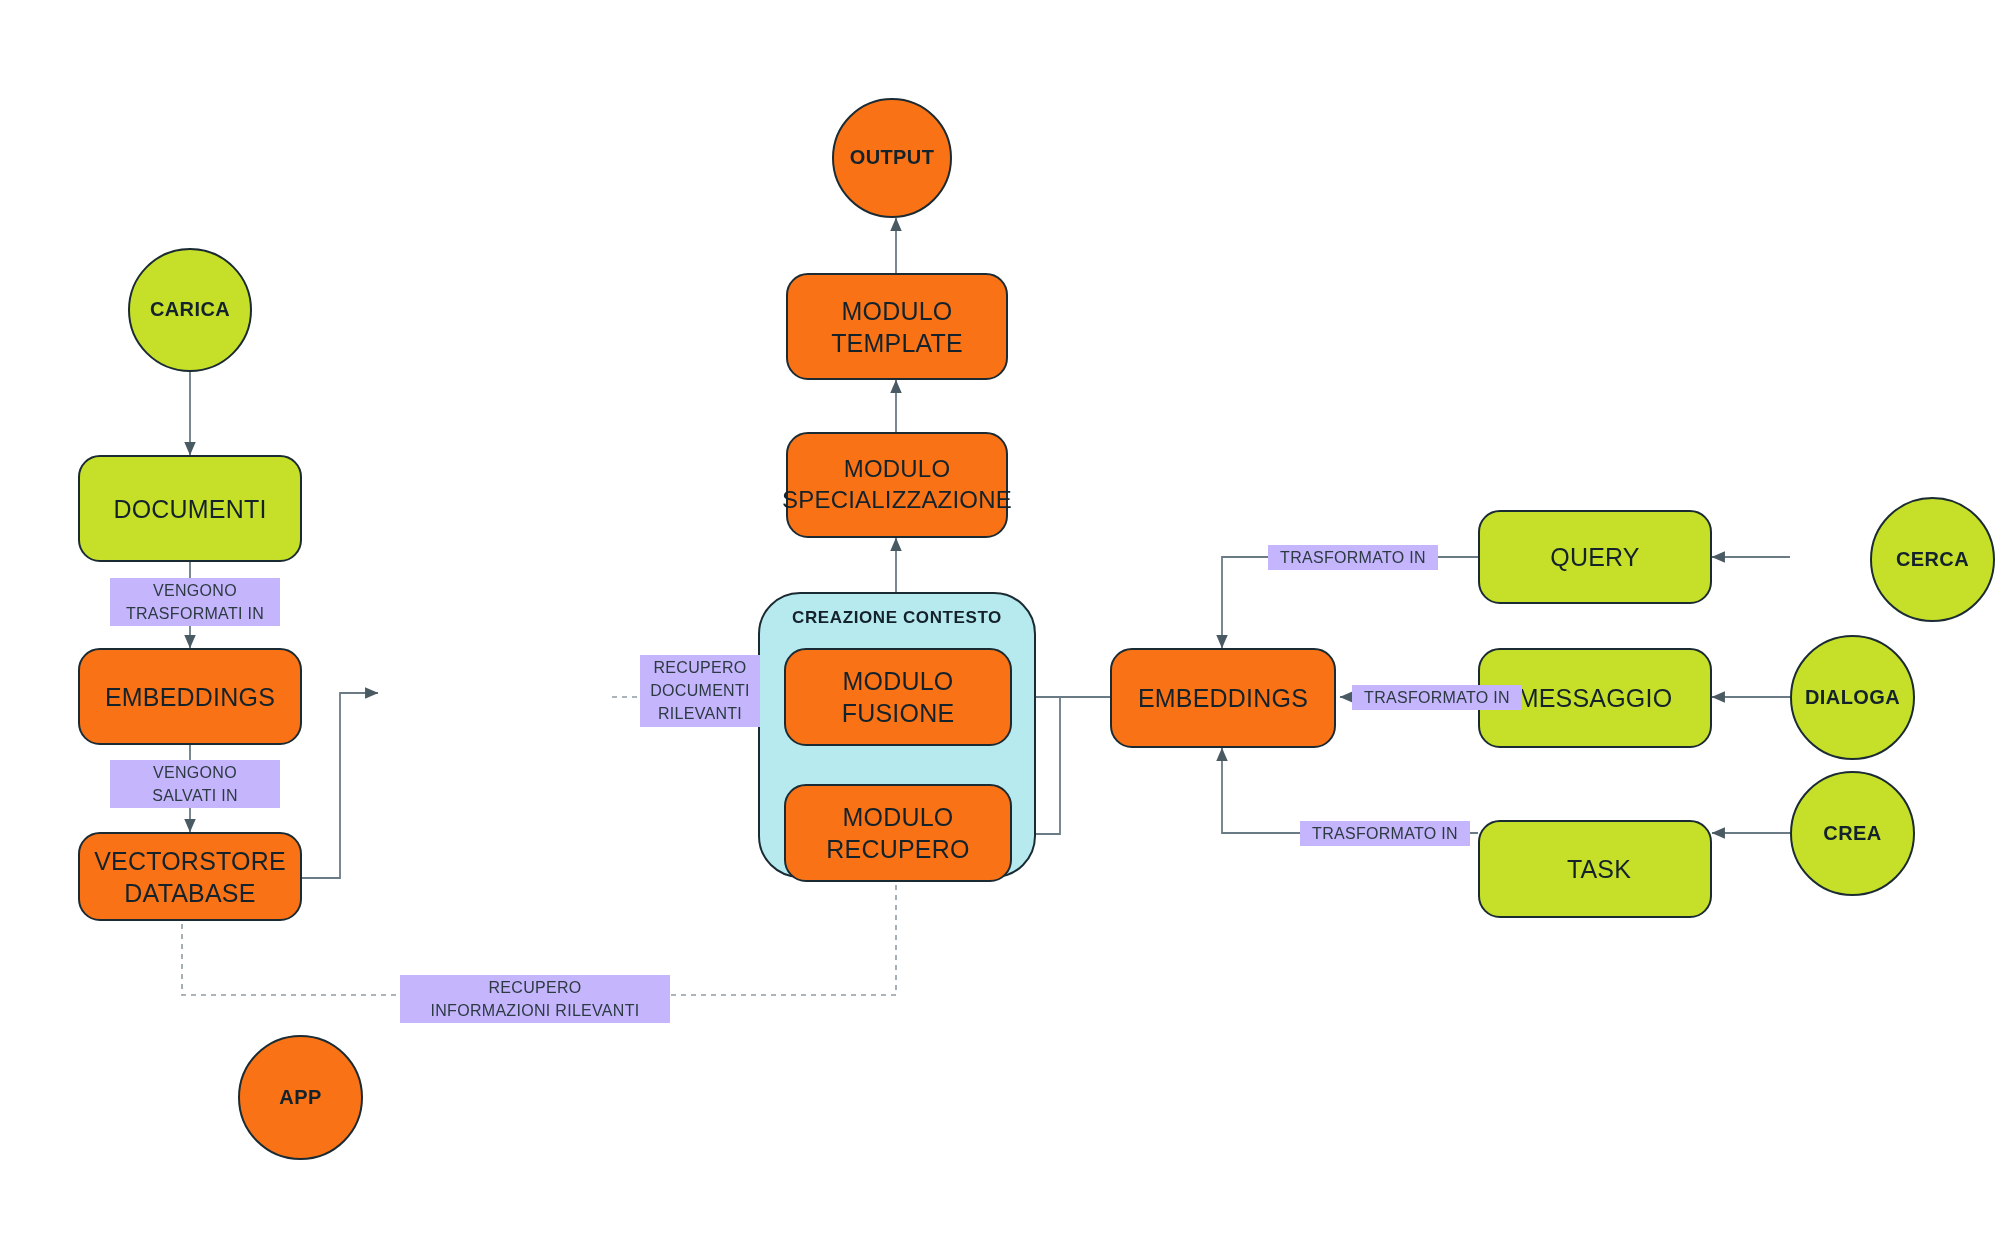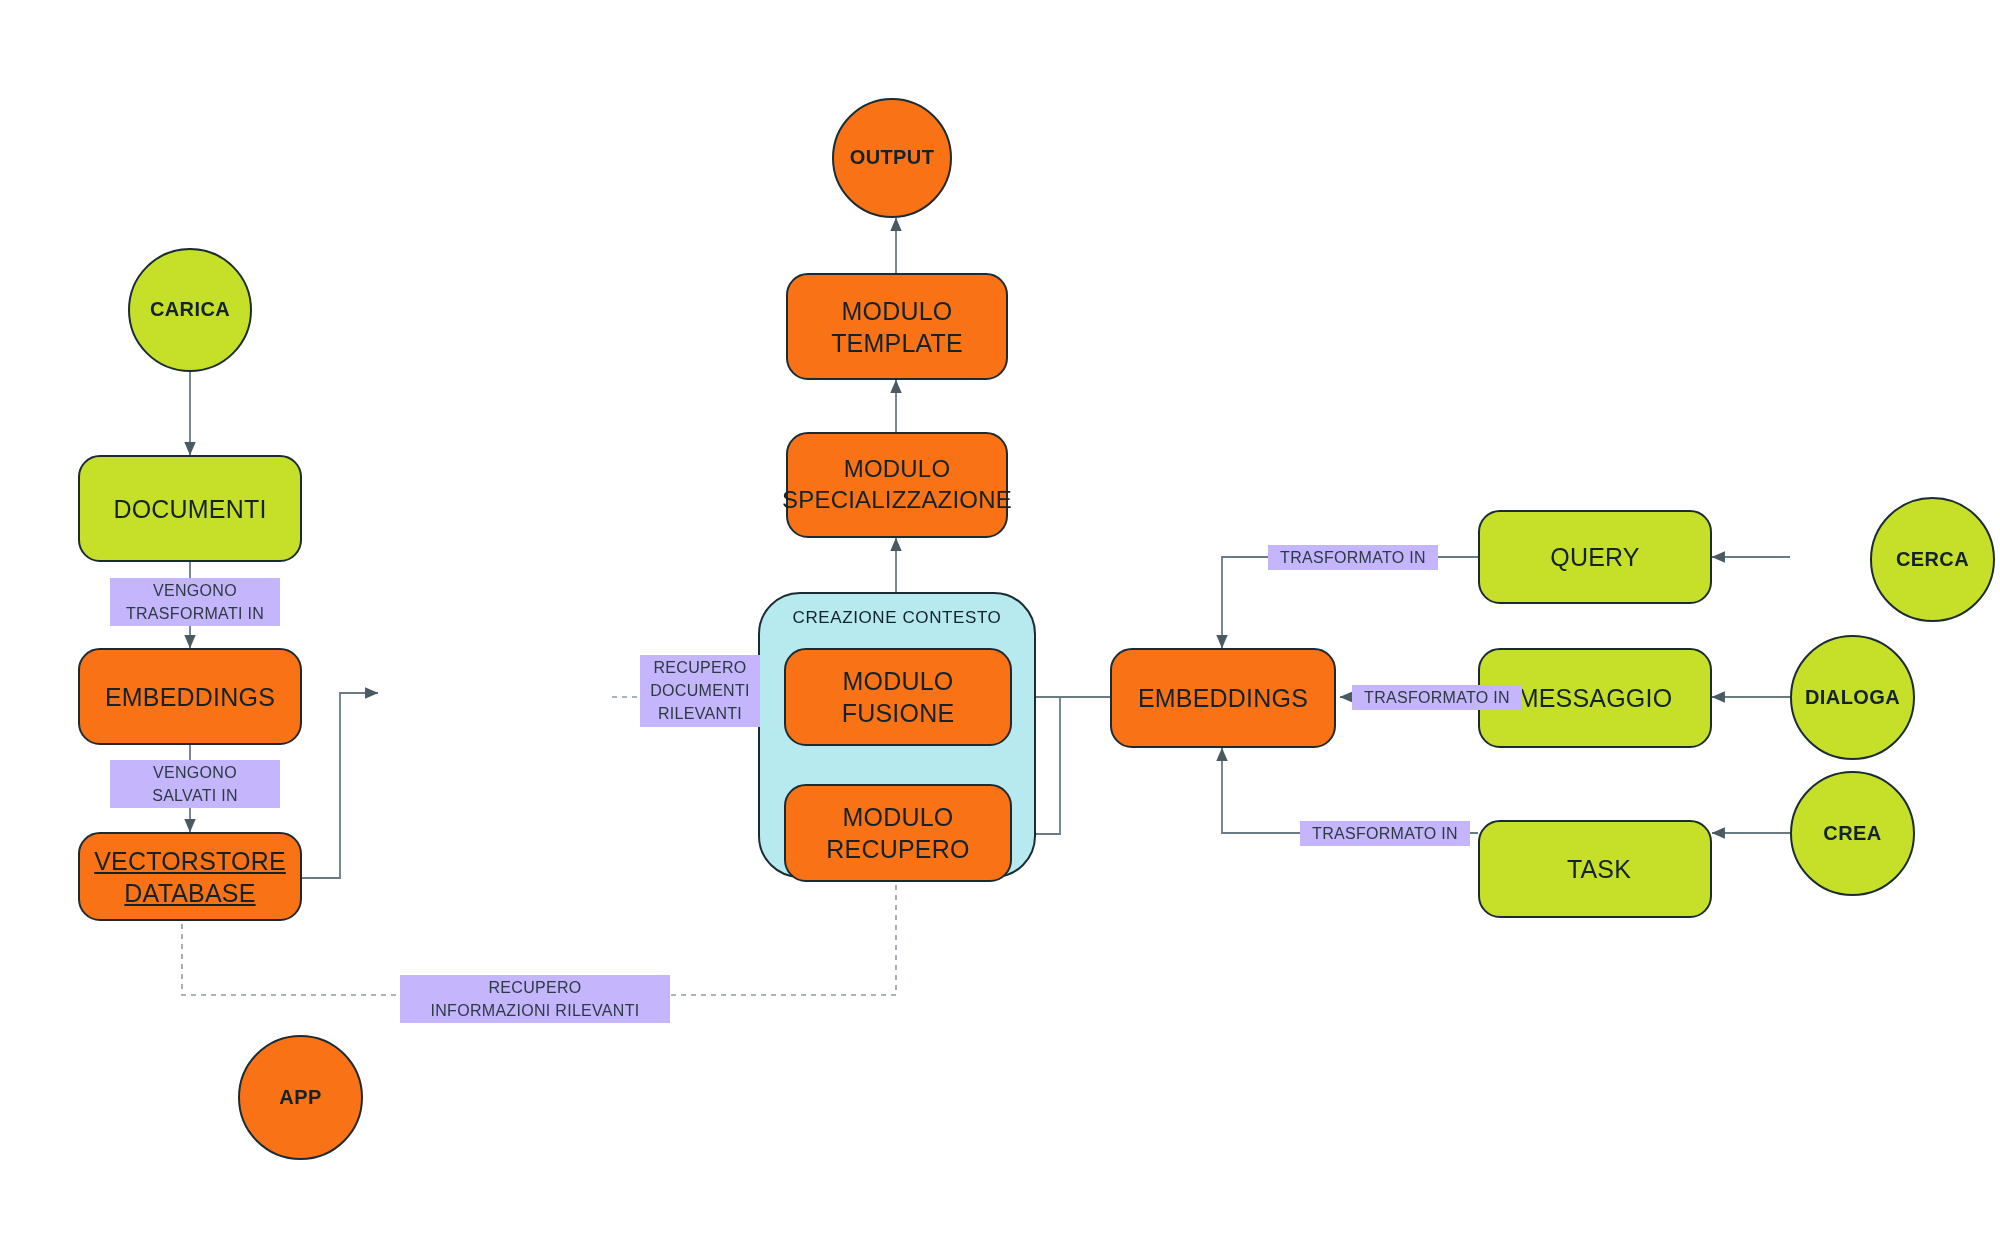--- a/index.html
+++ b/index.html
@@ -59,21 +59,21 @@
     border-radius: 42px;
     z-index: 2;
   }
   .group-title {
     position: absolute;
     width: 100%;
     text-align: center;
     top: 14px;
     left: 0;
     font-size: 17px;
-    font-weight: normal;
+    font-weight: bold;
     letter-spacing: 0.6px;
     color: #13222b;
     z-index: 4;
   }
   .edge-label {
     position: absolute;
     text-align: center;
     font-size: 16px;
     color: #2c3a42;
     letter-spacing: 0.3px;
@@ -147,21 +147,21 @@
   <div class="edge-label" style="left:110px; top:578px; width:160px;">VENGONO
 TRASFORMATI IN</div>
 
   <div class="node rect cyan" style="left:78px; top:648px; width:224px; height:97px;">
     <span class="nodelabel">EMBEDDINGS</span>
   </div>
 
   <div class="edge-label" style="left:110px; top:760px; width:160px;">VENGONO
 SALVATI IN</div>
 
-  <div class="node rect cyan" style="left:78px; top:832px; width:224px; height:89px;text-decoration:underline;">
+  <div class="node rect cyan" style="left:78px; top:832px; width:224px; height:89px;">
     <span class="nodelabel">VECTORSTORE
 DATABASE</span>
   </div>
 
   <div class="edge-label" style="left:400px; top:975px; width:260px;">RECUPERO
 INFORMAZIONI RILEVANTI</div>
 
 
   <div class="edge-label" style="left:640px; top:655px; width:110px;">RECUPERO
 DOCUMENTI

